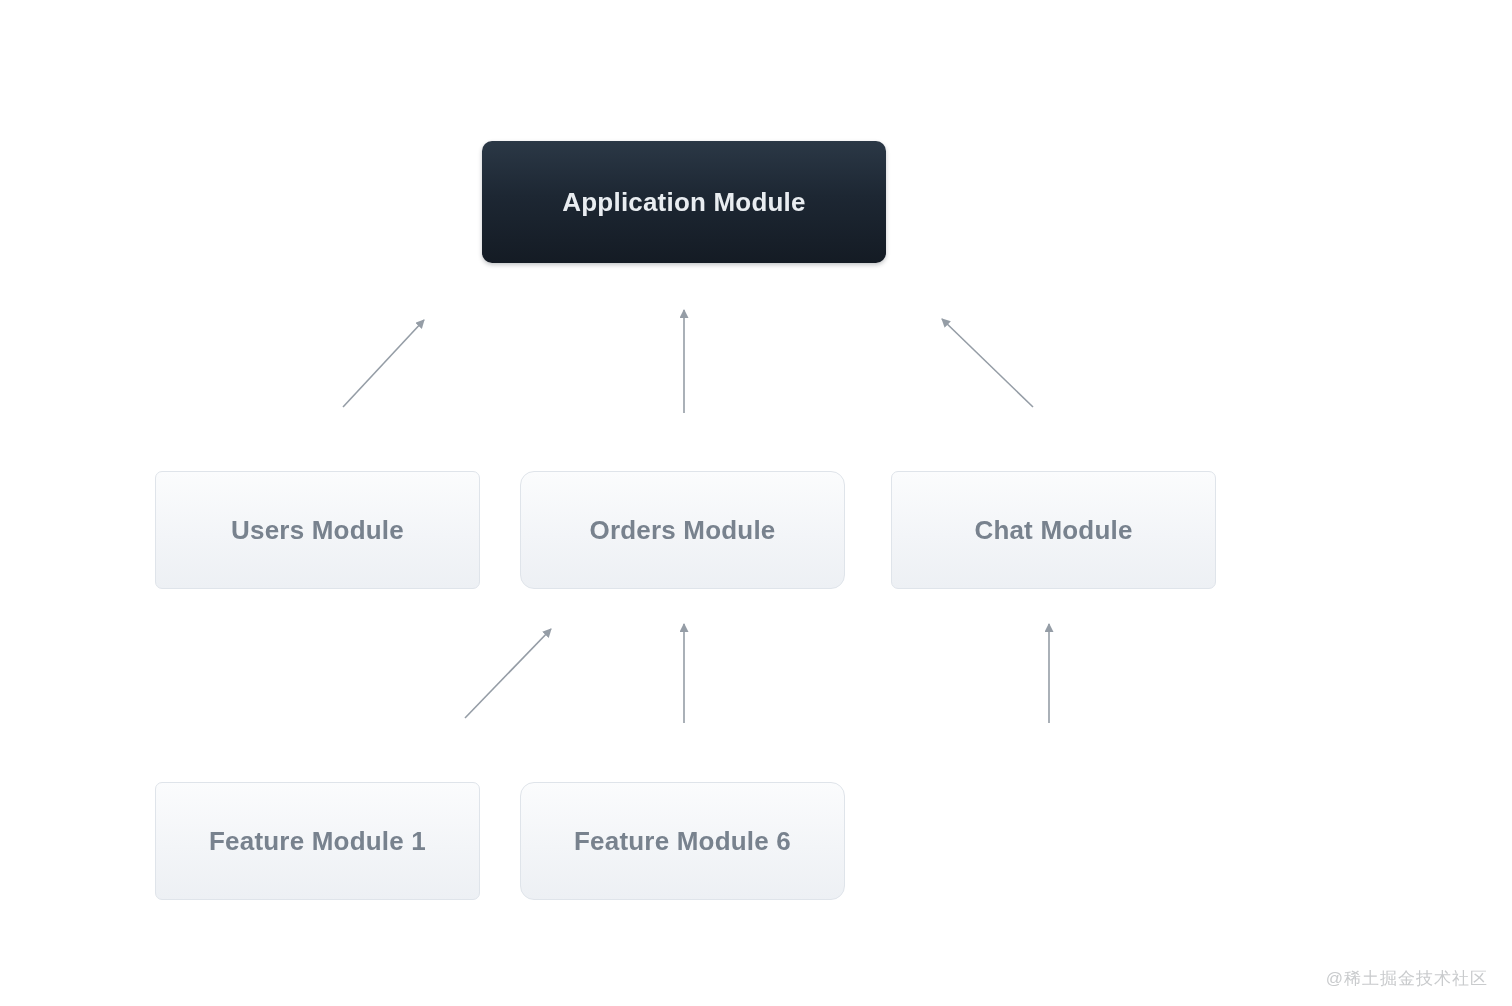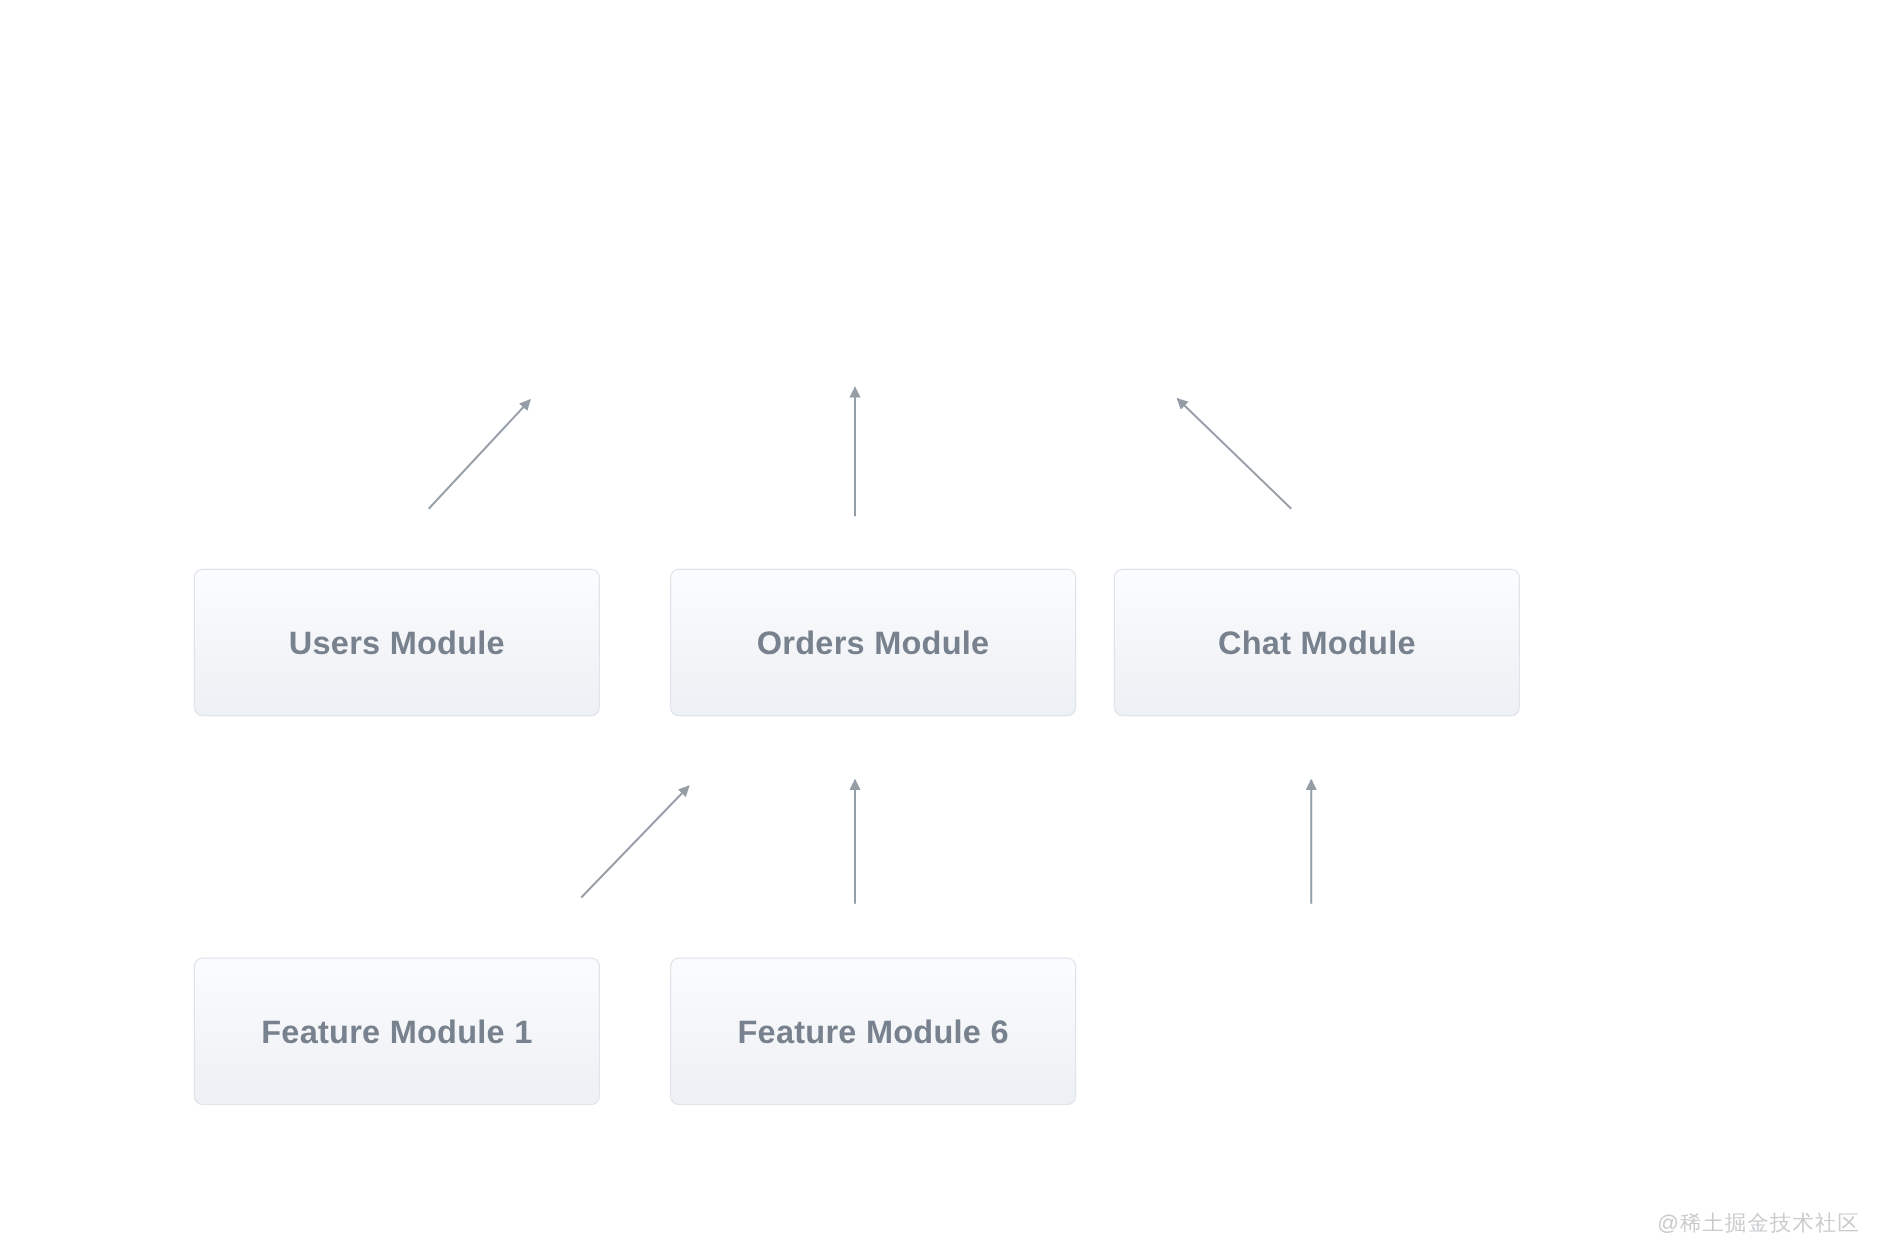--- a/index.html
+++ b/index.html
@@ -38,25 +38,26 @@
     box-shadow: 0 2px 4px rgba(20, 27, 36, 0.25);
   }
   .node-light {
     width: 325px;
     height: 118px;
     border-radius: 7px;
     background: linear-gradient(180deg, #fbfcfd 0%, #f3f5f8 55%, #edf0f4 100%);
     border: 1px solid #dfe4ea;
     color: #78828e;
     font-weight: 600;
+    margin-top: 16px;
   }
   .row-middle { top: 455px; }
   .row-bottom { top: 766px; }
   .col-1 { left: 155px; }
-  .col-2 { left: 536px; }
+  .col-2 { left: 520px; border-radius: 14px; }
   .col-3 { left: 891px; }
   svg.arrows {
     position: absolute;
     left: 0; top: 0;
     width: 1512px;
     height: 1006px;
     pointer-events: none;
   }
   .watermark {
     position: absolute;
@@ -81,20 +82,23 @@
     <g stroke="#959da6" stroke-width="1.6" fill="none">
       <line x1="343" y1="407" x2="424" y2="320" marker-end="url(#ah)"></line>
       <line x1="684" y1="413" x2="684" y2="310" marker-end="url(#ah)"></line>
       <line x1="1033" y1="407" x2="942" y2="319" marker-end="url(#ah)"></line>
       <line x1="465" y1="718" x2="551" y2="629" marker-end="url(#ah)"></line>
       <line x1="684" y1="723" x2="684" y2="624" marker-end="url(#ah)"></line>
       <line x1="1049" y1="723" x2="1049" y2="624" marker-end="url(#ah)"></line>
     </g>
   </svg>
 
+  <div class="node node-dark">
+    <span>Application Module</span>
+  </div>
 
   <div class="node node-light row-middle col-1">
     <span>Users Module</span>
   </div>
   <div class="node node-light row-middle col-2">
     <span>Orders Module</span>
   </div>
   <div class="node node-light row-middle col-3">
     <span>Chat Module</span>
   </div>

